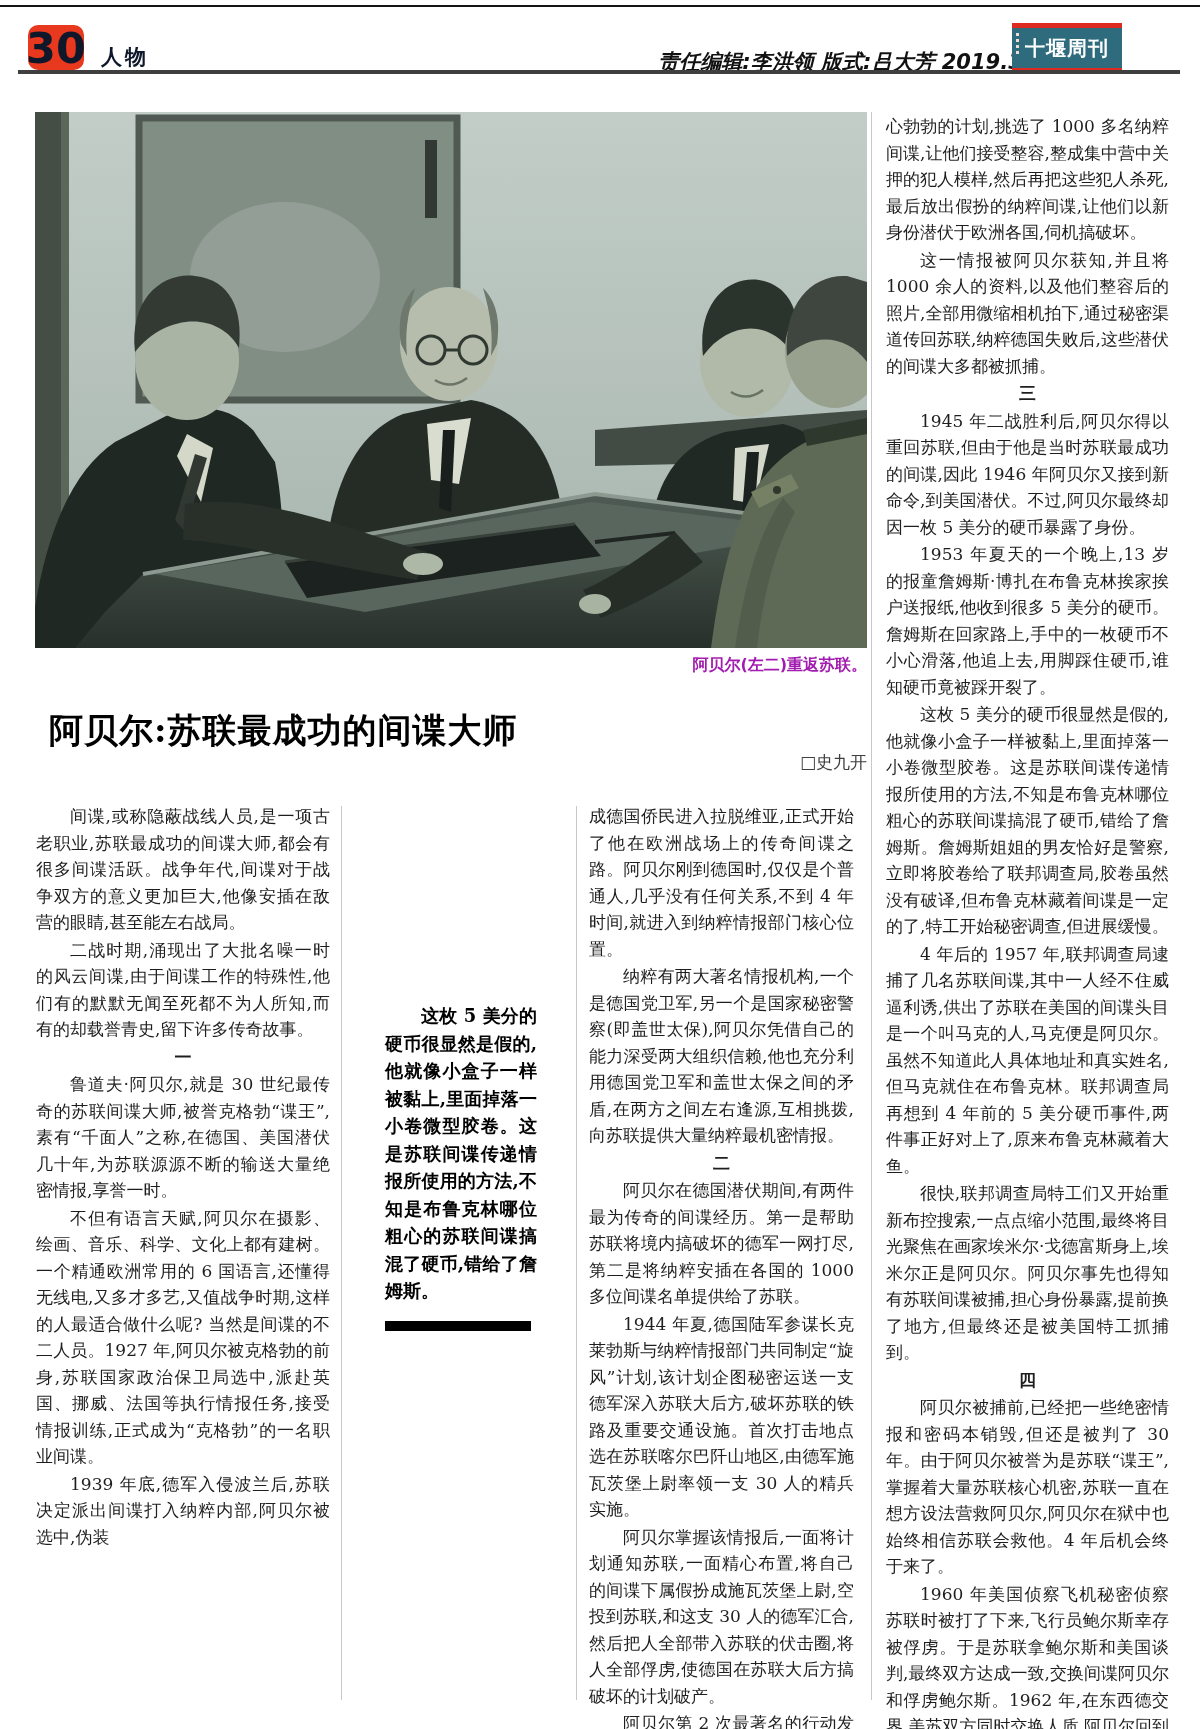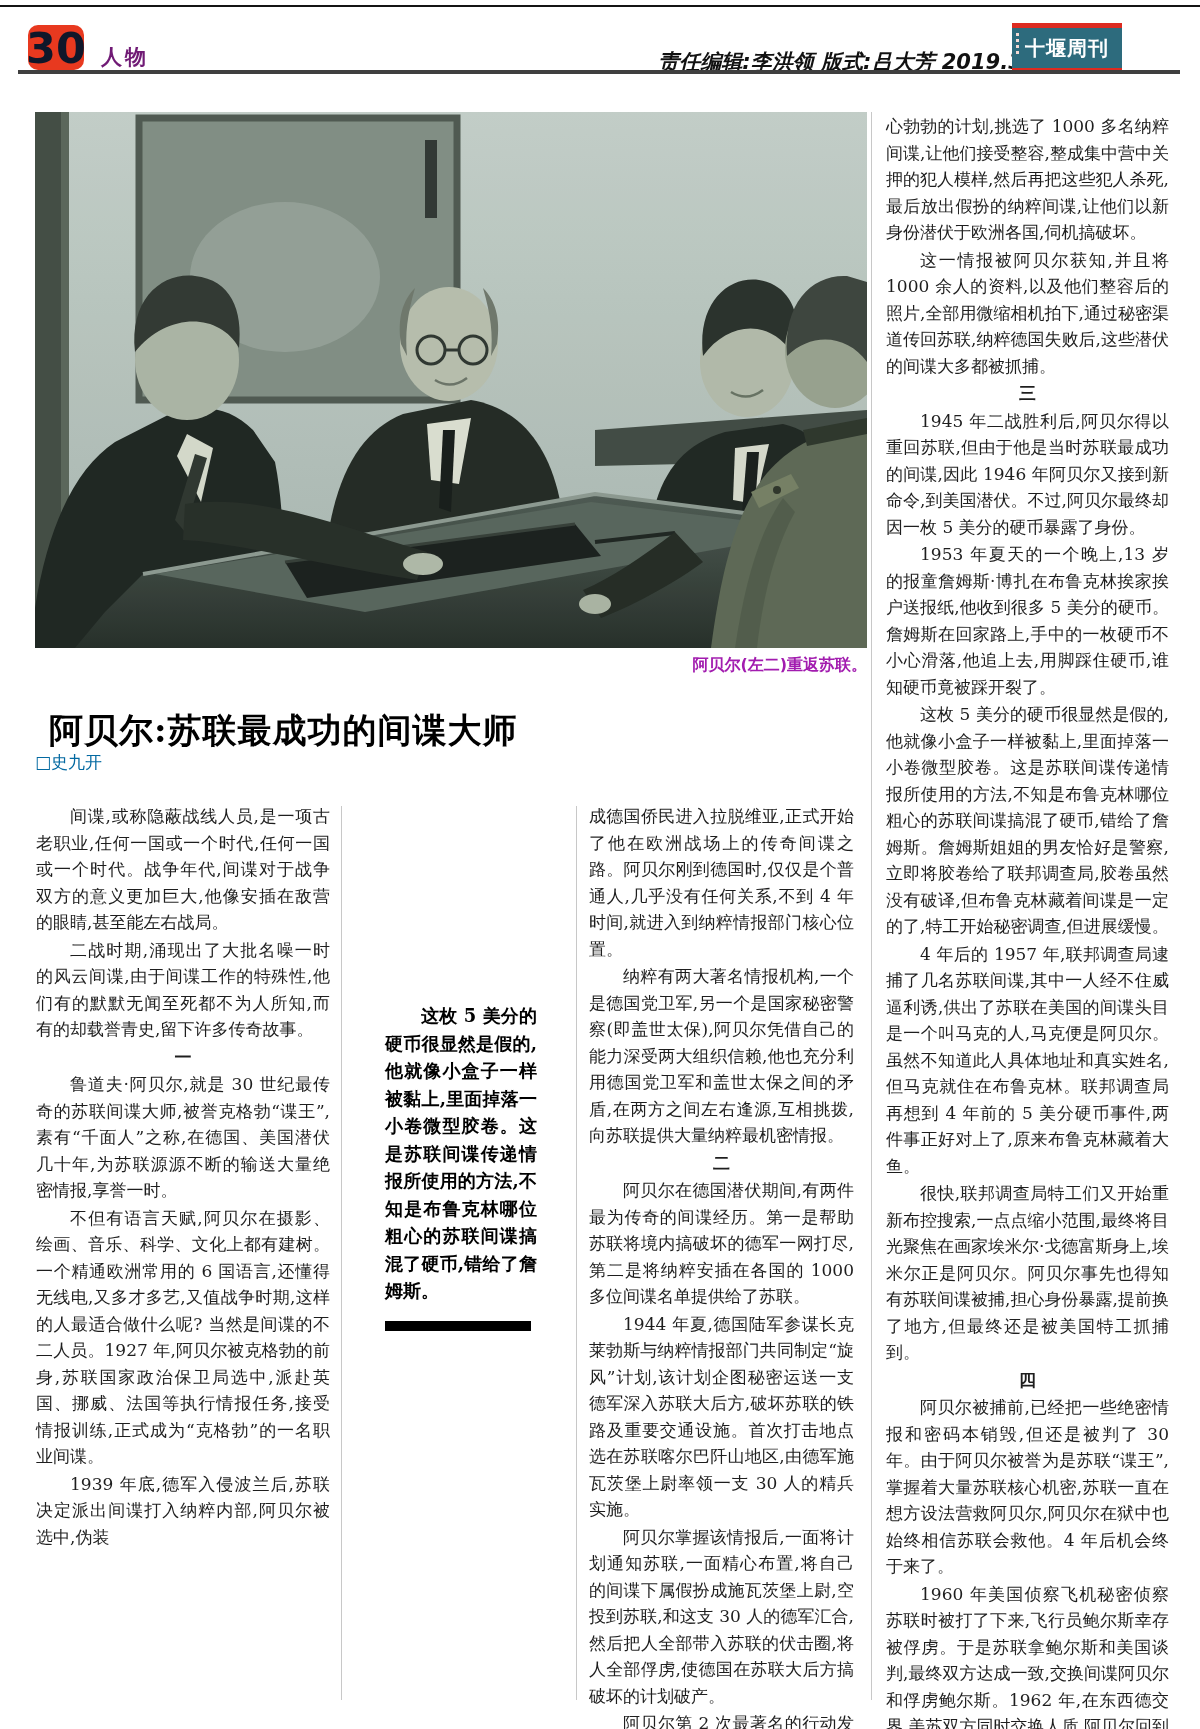--- a/index.html
+++ b/index.html
@@ -5,42 +5,42 @@
   html,body{margin:0;padding:0;background:#e9e9e9;}
   .page{position:relative;width:1200px;height:1729px;margin:0 auto;background:#ffffff;overflow:hidden;
         font-family:"DejaVu Serif","Liberation Serif",serif;color:#1e1e1e;}
 
   
   .topline{position:absolute;top:5px;left:0;width:1200px;height:2px;background:#141414;}
   .page-badge{position:absolute;top:25px;left:28px;width:56px;height:45px;background:#e8391f;border-radius:10px;
               color:#0f172a;font-family:"DejaVu Sans","Liberation Sans",sans-serif;font-weight:bold;font-size:43px;
               display:flex;align-items:center;justify-content:center;}
   .section-label{position:absolute;top:43px;left:101px;font-family:"DejaVu Sans","Liberation Sans",sans-serif;
-                 font-weight:bold;font-size:21px;color:#701a75;letter-spacing:3px;}
+                 font-weight:bold;font-size:21px;color:#0f172a;letter-spacing:3px;}
   .editor-line{position:absolute;top:48px;right:140px;font-family:"DejaVu Sans","Liberation Sans",sans-serif;
                font-weight:bold;font-style:italic;font-size:21px;color:#111;}
   .masthead{position:absolute;top:23px;left:1012px;width:110px;height:40px;background:#2d6b7d;
             border-top:5px solid #dd2b20;border-bottom:5px solid #dd2b20;
             display:flex;align-items:center;justify-content:center;}
   .masthead .m-text{color:#fff;font-weight:bold;font-size:20px;letter-spacing:1px;font-family:"DejaVu Serif","Liberation Serif",serif;}
   .masthead .m-marks{position:absolute;left:4px;top:5px;display:flex;flex-direction:column;gap:3px;}
   .masthead .m-marks i{display:block;width:3px;height:3px;background:#f4d9d4;}
   .header-rule{position:absolute;top:70px;left:18px;width:1162px;height:4px;background:#3f3f3f;}
 
   
   .photo{position:absolute;top:112px;left:35px;width:832px;height:536px;background:#b3bfb8;}
   .photo svg{display:block;}
   .photo-caption{position:absolute;top:655px;left:35px;width:832px;text-align:right;
                  font-family:"DejaVu Sans","Liberation Sans",sans-serif;font-weight:bold;font-size:16px;color:#a21caf;}
 
   
   .title{position:absolute;top:694px;left:35px;width:832px;margin:14px;text-align:left;
          font-size:34px;font-weight:900;letter-spacing:1px;color:#000;}
-  .author{position:absolute;top:751px;left:35px;width:832px;text-align:left;
-          font-family:"DejaVu Sans","Liberation Sans",sans-serif;font-size:17px;color:#0369a1;}
+  .author{position:absolute;top:751px;left:35px;width:832px;text-align:right;
+          font-family:"DejaVu Sans","Liberation Sans",sans-serif;font-size:17px;color:#404040;}
 
   
   .col{position:absolute;font-size:17px;line-height:26.5px;text-align:justify;color:#1e1e1e;}
   .col p{margin:1px;text-indent:2em;}
   .col p.flush{text-indent:0;}
   .col p.sec-head{text-indent:0;text-align:center;font-weight:bold;}
   .col1{top:802px;left:35px;width:296px;}
   .col3{top:802px;left:588px;width:267px;}
   .col4{top:112px;left:885px;width:285px;}
 
@@ -150,21 +150,21 @@
 
       <rect width="832" height="536" fill="#7fa09a" opacity="0.06"></rect>
     </svg>
   </figure>
   <div class="photo-caption">阿贝尔(左二)重返苏联。</div>
 
   <h1 class="title">阿贝尔:苏联最成功的间谍大师</h1>
   <div class="author">□史九开</div>
 
   <div class="col col1">
-      <p>间谍,或称隐蔽战线人员,是一项古老职业,任何一国或一个时代,任何一国或一个时代。战争年代,间谍对于战争双方的意义更加巨大,他像安插在敌营的眼睛,甚至能左右战局。</p>
+      <p>间谍,或称隐蔽战线人员,是一项古老职业,苏联最成功的间谍大师,都会有很多间谍活跃。战争年代,间谍对于战争双方的意义更加巨大,他像安插在敌营的眼睛,甚至能左右战局。</p>
       <p>二战时期,涌现出了大批名噪一时的风云间谍,由于间谍工作的特殊性,他们有的默默无闻至死都不为人所知,而有的却载誉青史,留下许多传奇故事。</p>
       <p class="sec-head">一</p>
       <p>鲁道夫·阿贝尔,就是 30 世纪最传奇的苏联间谍大师,被誉克格勃“谍王”,素有“千面人”之称,在德国、美国潜伏几十年,为苏联源源不断的输送大量绝密情报,享誉一时。</p>
       <p>不但有语言天赋,阿贝尔在摄影、绘画、音乐、科学、文化上都有建树。一个精通欧洲常用的 6 国语言,还懂得无线电,又多才多艺,又值战争时期,这样的人最适合做什么呢? 当然是间谍的不二人员。1927 年,阿贝尔被克格勃的前身,苏联国家政治保卫局选中,派赴英国、挪威、法国等执行情报任务,接受情报训练,正式成为“克格勃”的一名职业间谍。</p>
       <p>1939 年底,德军入侵波兰后,苏联决定派出间谍打入纳粹内部,阿贝尔被选中,伪装</p>
     </div>
 
   <div class="pullquote-block">
     <p class="pullquote">这枚 5 美分的硬币很显然是假的,他就像小盒子一样被黏上,里面掉落一小卷微型胶卷。这是苏联间谍传递情报所使用的方法,不知是布鲁克林哪位粗心的苏联间谍搞混了硬币,错给了詹姆斯。</p>
     <div class="quote-bar"></div>

